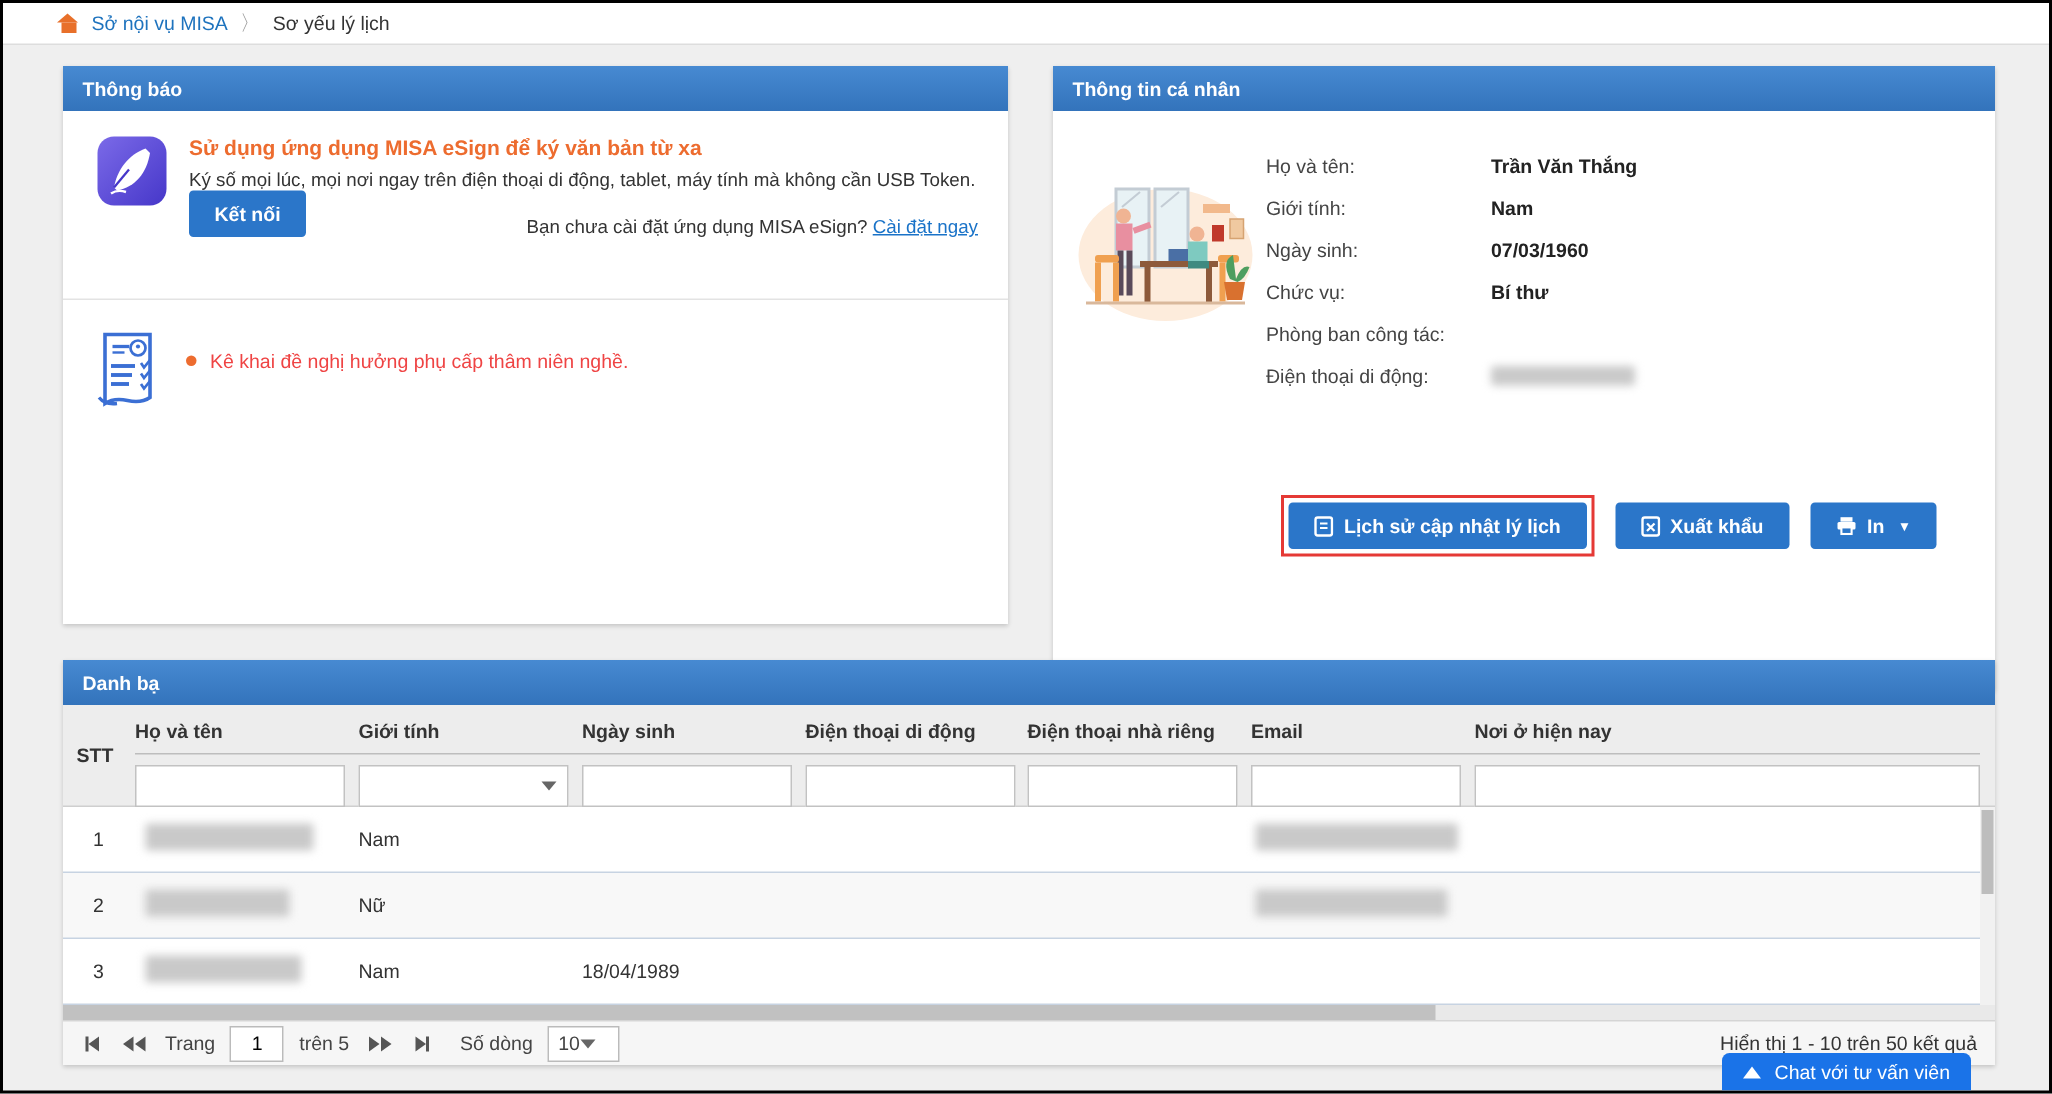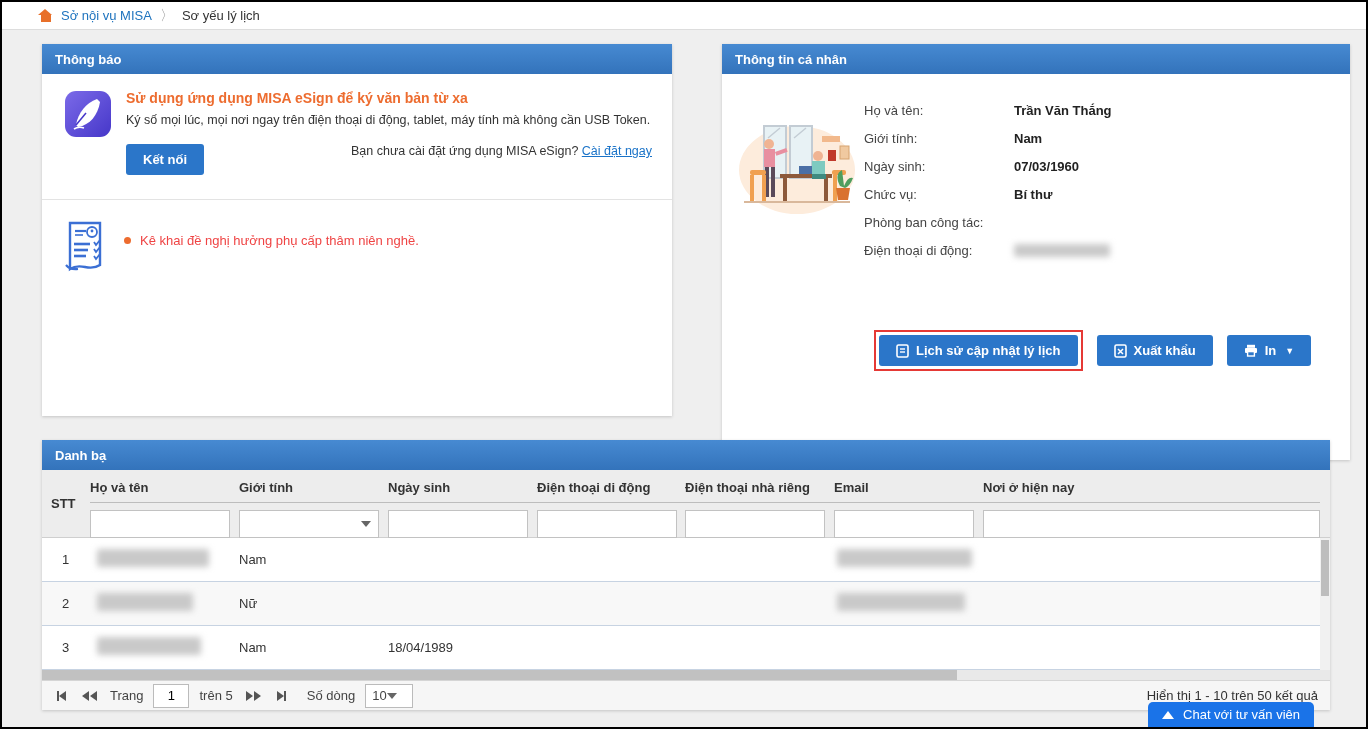--- a/index.html
+++ b/index.html
@@ -25,27 +25,27 @@
   .crumb-link { color:#1e73be; cursor:pointer; }
   .crumb-sep { color:#999; font-size:14px; }
   .crumb-cur { color:#333; }
   
   .card { position:absolute; background:#fff; box-shadow:0 1px 3px rgba(0,0,0,.18); }
   .card-head {
     height:30px; background:linear-gradient(#478ad2,#3373bb); color:#fff;
     font-weight:bold; font-size:13px; display:flex; align-items:center; padding-left:13px;
   }
   #notice-card { left:40px; top:42px; width:630px; height:372px; }
-  #personal-card { left:720px; top:42px; width:628px; height:416px; }
+  #personal-card { left:700px; top:42px; width:628px; height:416px; }
   #table-card { left:40px; top:438px; width:1288px; height:270px; }
   
   .esign-sec { display:flex; gap:14px; padding:16px 14px 14px 22px; border-bottom:1px solid #e3e3e3; min-height:126px; }
   .esign-title { color:#ed6c2f; font-weight:bold; font-size:14px; }
   .esign-desc { margin-top:7px; color:#333; font-size:12.5px; }
-  .esign-actions { display:flex; align-items:flex-start; margin-top:17px; }
+  .esign-actions { display:flex; align-items:flex-end; }
   .btn-blue {
     background:#2b76c9; color:#fff; border:none; border-radius:3px;
     font-family:inherit; font-size:13px; font-weight:bold; cursor:pointer;
     height:31px; display:inline-flex; align-items:center; gap:7px; padding:0 17px;
   }
   .install-txt { margin-left:auto; font-size:12.5px; color:#333; padding-right:6px; }
   .install-link { color:#1a73c8; text-decoration:underline; cursor:pointer; }
   .supp-sec { display:flex; gap:16px; padding:20px 14px 14px 20px; }
   .supp-title { color:#ed6c2f; font-weight:bold; font-size:13px; letter-spacing:.2px; }
   .supp-item { display:flex; align-items:center; gap:9px; margin-top:13px; }

